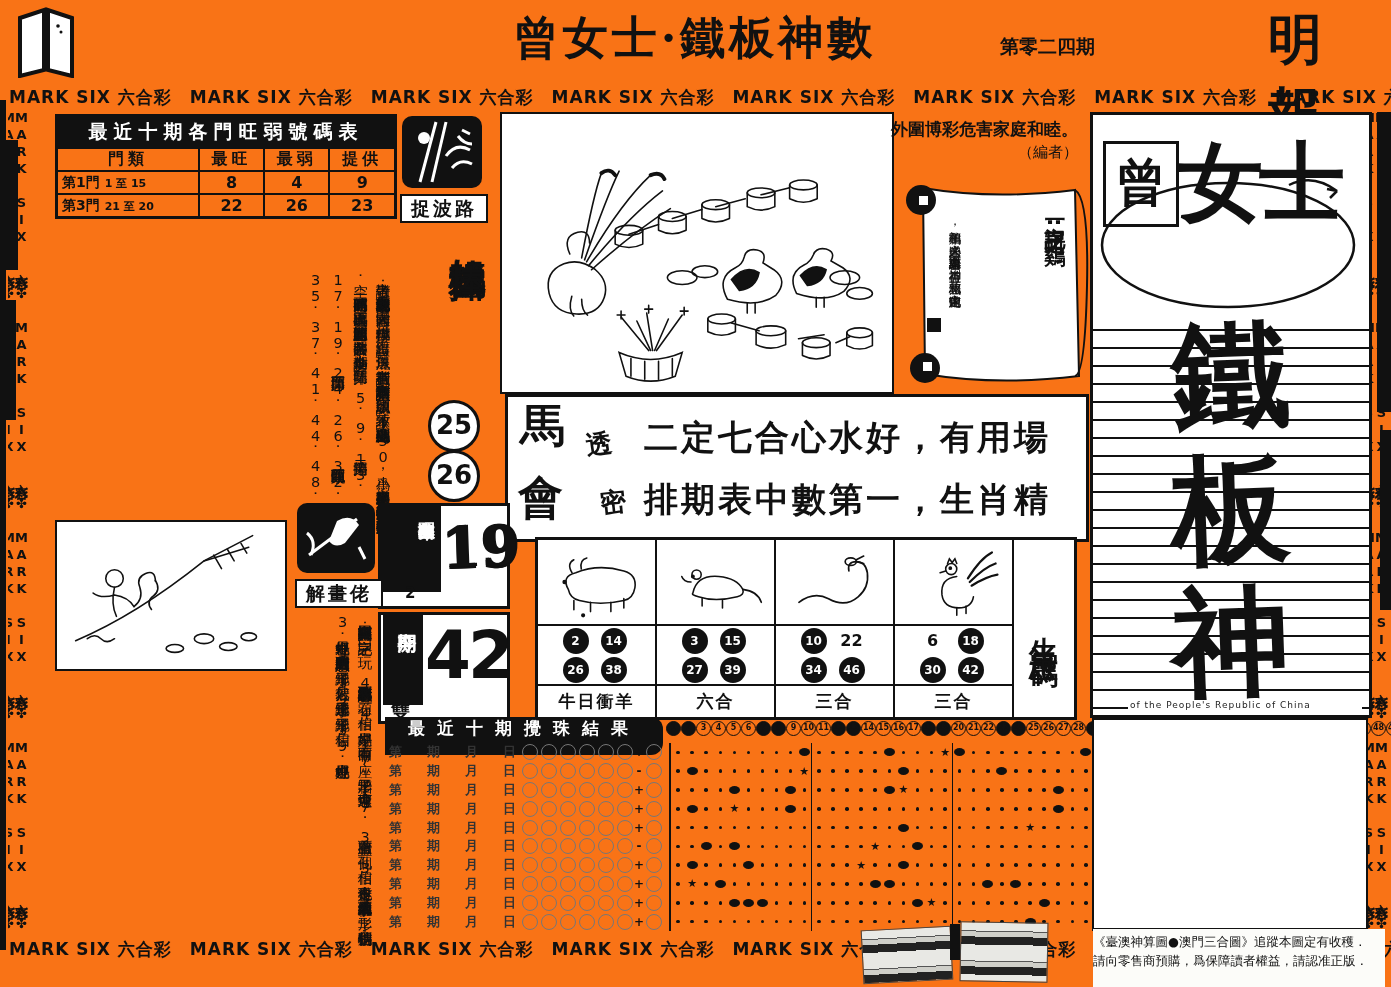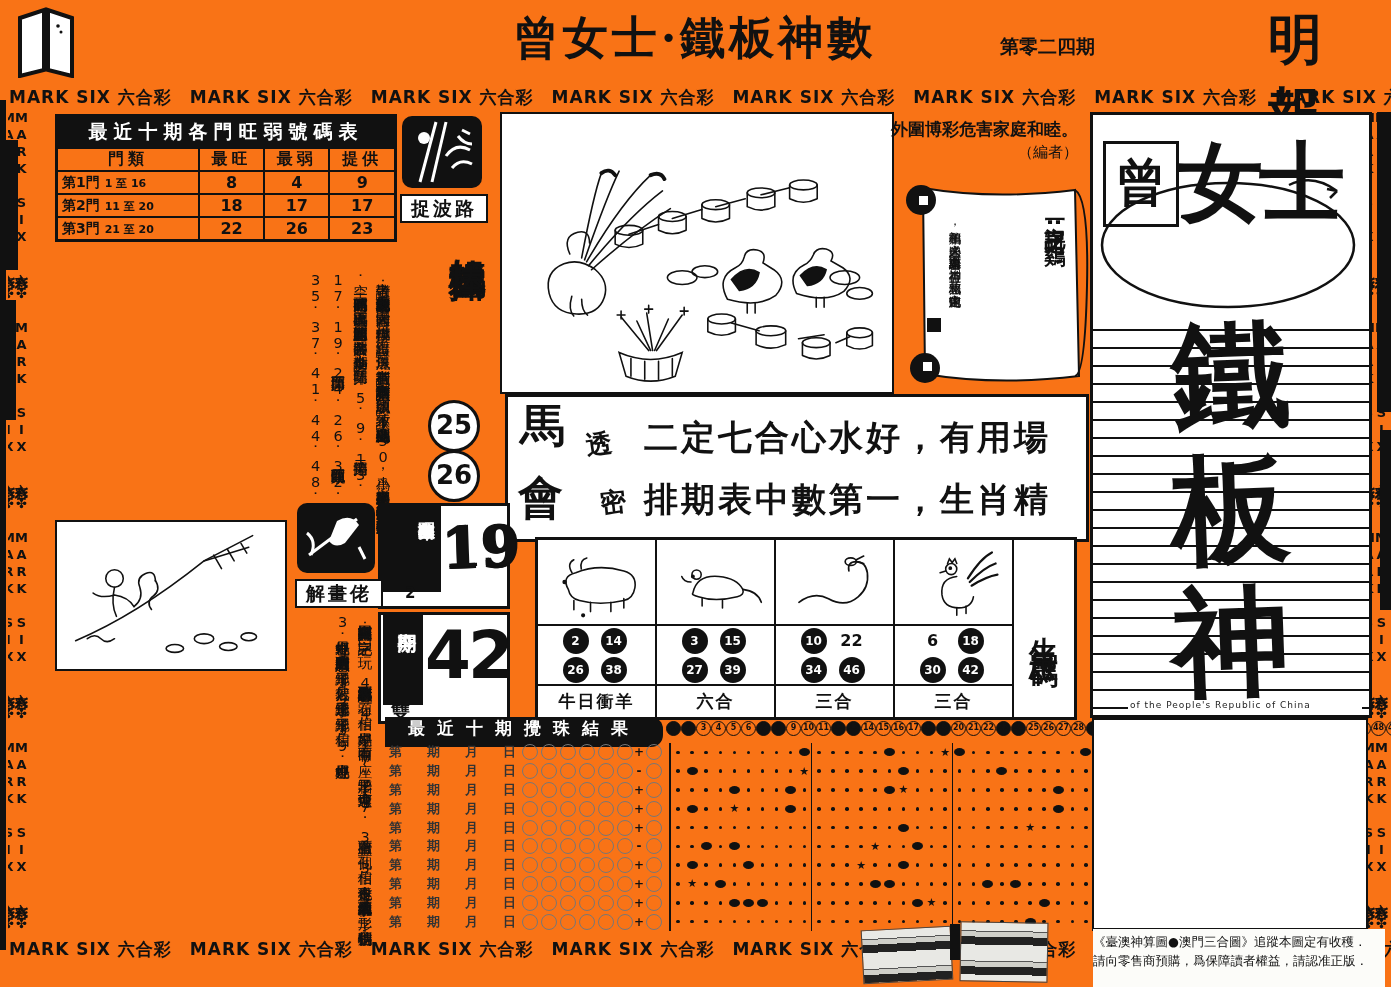--- a/index.html
+++ b/index.html
@@ -87,21 +87,21 @@
   .bignum{font-weight:900;line-height:1;position:absolute;}
   .rough{font-family:"DejaVu Serif",serif;transform:rotate(-2deg);
        text-shadow:2px 0 #111,0 2px #111,1px 2px #111;}
 
   
   #interp-box{left:55px;top:520px;width:228px;height:147px;border:2.5px solid #111;background:#fff;z-index:5;}
   #interp-text{left:60px;top:614px;width:316px;height:316px;font-size:14.5px;line-height:1.55;z-index:1;}
 
   
   #results{left:385px;top:717px;width:976px;height:218px;}
-  #rt-title{position:absolute;left:0;top:0;width:278px;height:30px;background:#111;color:#fff;
+  #rt-title{position:absolute;left:0;top:0;width:278px;height:38px;background:#111;color:#fff;
        font-weight:900;font-size:17px;letter-spacing:12px;text-align:center;line-height:23px;
        border-radius:0 12px 12px 0;}
   #rt-header{position:absolute;left:281px;top:0;width:695px;height:23px;display:grid;
        grid-template-columns:repeat(49,1fr);align-items:center;}
   .numcirc{width:13px;height:13px;border:1.2px solid #111;border-radius:50%;font-size:8px;
        line-height:12px;text-align:center;font-weight:bold;justify-self:center;}
   .numcirc.dark{background:#111;color:#111;}
   #rt-body{position:absolute;left:0;top:26px;width:976px;}
   .rt-row{display:flex;height:18.8px;align-items:center;}
   .rt-label{width:128px;display:flex;justify-content:space-between;font-size:13px;
@@ -411,30 +411,24 @@
           </tr>
         <tr id="hot-head">
             <th>門類</th>
             <th>最旺</th>
             <th>最弱</th>
             <th>提供</th>
           </tr>
       </thead>
       <tbody id="hot-body">
           <tr>
-            <td class="gate"><b>第1門</b> <small>1 至 16</small></td>
+            <td class="gate"><b>第1門</b> <small>1 至 15</small></td>
             <td>8</td>
             <td>4</td>
             <td>9</td>
-          </tr>
-          <tr>
-            <td class="gate"><b>第2門</b> <small>11 至 20</small></td>
-            <td>18</td>
-            <td>17</td>
-            <td>17</td>
           </tr>
           <tr>
             <td class="gate"><b>第3門</b> <small>21 至 20</small></td>
             <td>22</td>
             <td>26</td>
             <td>23</td>
           </tr>
         </tbody>
     </table>
   </div>

